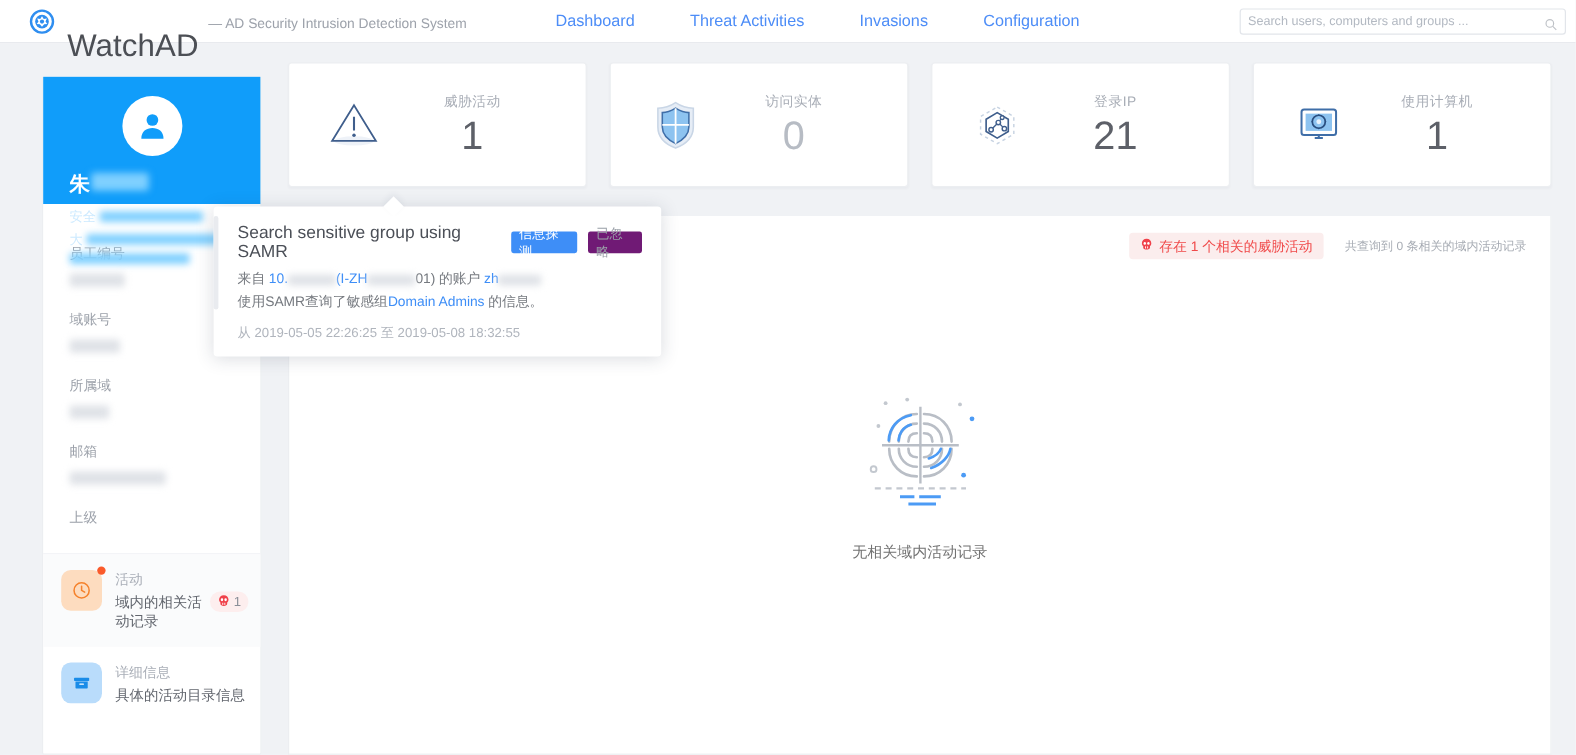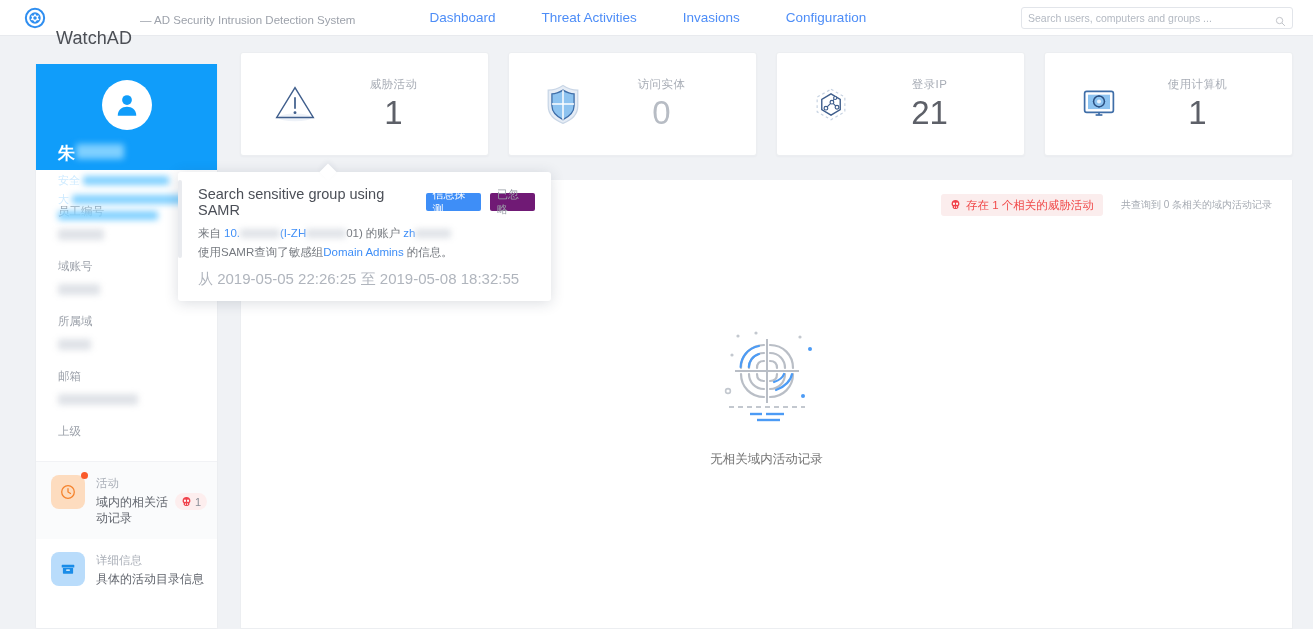--- a/index.html
+++ b/index.html
@@ -14,33 +14,33 @@
   
   .navbar {
     position: absolute; left: 0; top: 0; width: 1313px; height: 36px;
     background: #ffffff;
     border-bottom: 1px solid #e8eaee;
     display: flex; align-items: center;
   }
   .brand { display: flex; align-items: center; margin-left: 24px; }
   .brand-logo { width: 22px; height: 22px; flex: 0 0 22px; }
   .brand-name {
-    font-size: 18px; color: #4c4f55; margin-left: 10px;
+    font-size: 26px; color: #4c4f55; margin-left: 10px;
     letter-spacing: .1px;
     margin-top: 41px;
   }
   .brand-sub { font-size: 11.5px; color: #9da2ab; margin-left: 8px; padding-top: 4px; }
   .nav-links { display: flex; align-items: center; margin-left: 74px; }
   .nav-link {
     font-size: 13.5px; color: #4d8df7; margin-right: 46px; cursor: pointer;
     white-space: nowrap;
   }
   .nav-link:last-child { margin-right: 0; }
   .searchbox {
-    position: absolute; right: 20px; top: 7px;
+    position: absolute; right: 8px; top: 7px;
     width: 272px; height: 22px;
     border: 1px solid #e2e5ea; border-radius: 3px;
     background: #fff; display: flex; align-items: center;
     padding: 0 6px;
   }
   .searchbox input {
     border: none; outline: none; flex: 1;
     font-size: 10.5px; color: #9097a1;
     font-family: "Liberation Sans", sans-serif;
     background: transparent;
@@ -194,21 +194,21 @@
     display: inline-flex; align-items: center; padding: 0 7px;
     margin-left: 9px;
   }
   .pop-tag.primary { background: #3e8ef7; color: #fff; }
   .pop-tag.ghost { background: #701a75; color: #9aa0a8; }
   .pop-desc {
     font-size: 11.5px; color: #75797f; line-height: 19px;
     margin-top: 6px; display: flex; flex-wrap: wrap; align-items: center;
   }
   .pop-desc .lnk { color: #3e8ef7; }
-  .pop-time { font-size: 15px; color: #b0b5bd; margin-top: 8px; }
+  .pop-time { font-size: 11px; color: #b0b5bd; margin-top: 8px; }
   .sp { display: inline-block; width: 3px; }
 </style>
 </head>
 <body>
 
 <div class="navbar">
   <div class="brand">
     <span class="brand-logo">
       <svg viewBox="0 0 24 24" width="22" height="22">
         <circle cx="12" cy="12" r="10" fill="none" stroke="#2f8ef0" stroke-width="2.2"></circle>

